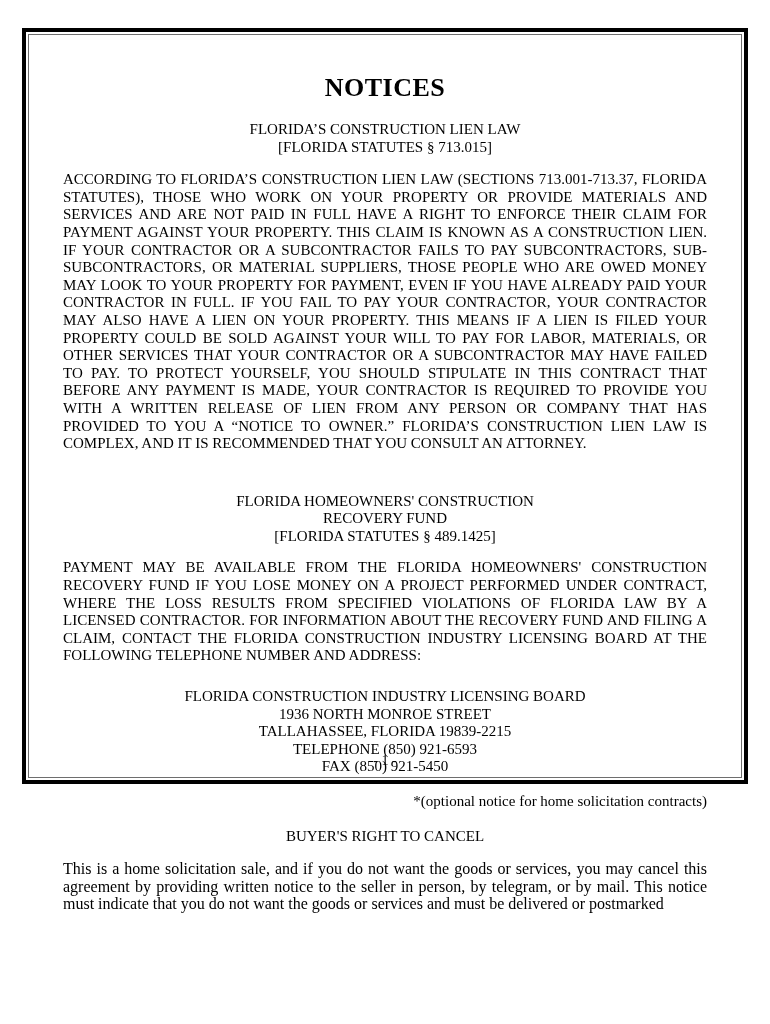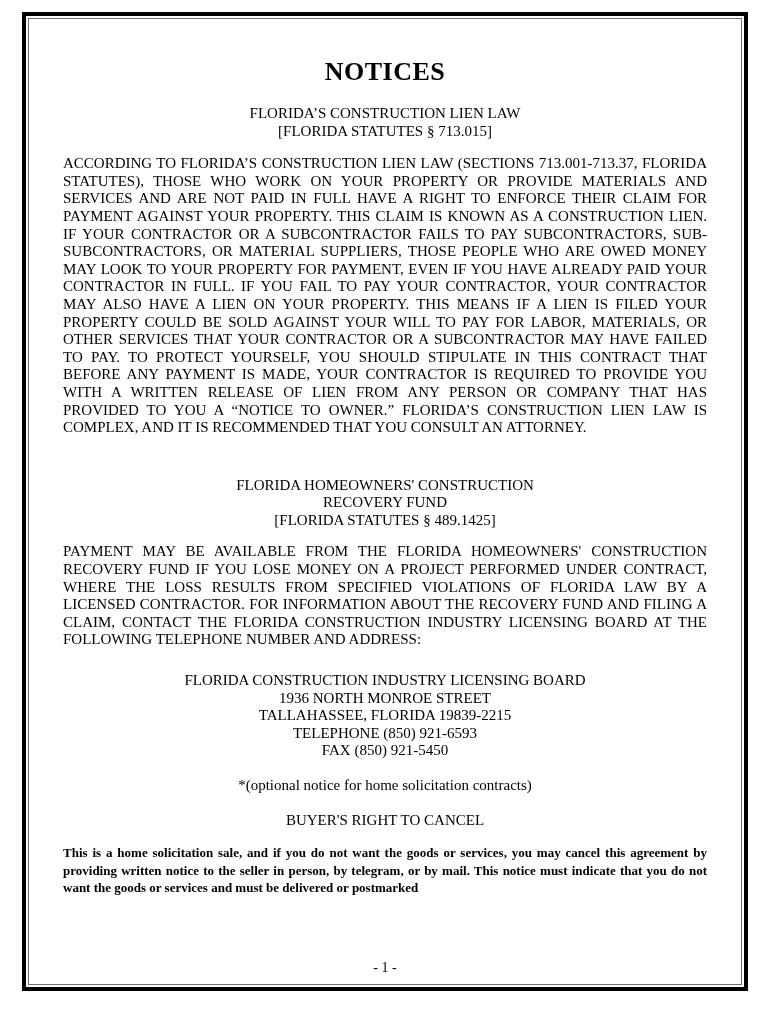--- a/index.html
+++ b/index.html
@@ -11,23 +11,23 @@
     width: 770px;
     height: 1024px;
     position: relative;
     font-family: "Liberation Serif", serif;
     color: #000000;
     overflow: hidden;
   }
   .frame {
     position: absolute;
     left: 22px;
-    top: 12px;
+    top: 28px;
     width: 726px;
-    height: 979px;
+    height: 756px;
     border: 4px solid #000000;
     box-sizing: border-box;
   }
   .frame-inner {
     position: absolute;
     inset: 2px;
     border: 1px solid #6e6e6e;
   }
   .content {
     position: absolute;
@@ -49,29 +49,29 @@
     line-height: 17.6px;
   }
   .para {
     text-align: justify;
     font-weight: normal;
     font-size: 15px;
     line-height: 17.6px;
   }
   .para-plain {
     text-align: justify;
-    font-weight: bold;
-    font-size: 13px;
+    font-weight: normal;
+    font-size: 16px;
     line-height: 17.6px;
   }
   .note {
     font-weight: normal;
     font-size: 15px;
     line-height: 17.6px;
-    text-align: center;
+    text-align: right;
   }
   .mt-heading1 { margin-top: 18px; }
   .mt-para1   { margin-top: 15px; }
   .mt-heading2 { margin-top: 40px; }
   .mt-para2   { margin-top: 14px; }
   .mt-address { margin-top: 23px; }
   .mt-note    { margin-top: 17px; }
   .mt-cancel  { margin-top: 17px; }
   .mt-para3   { margin-top: 15px; }
   .page-num {

